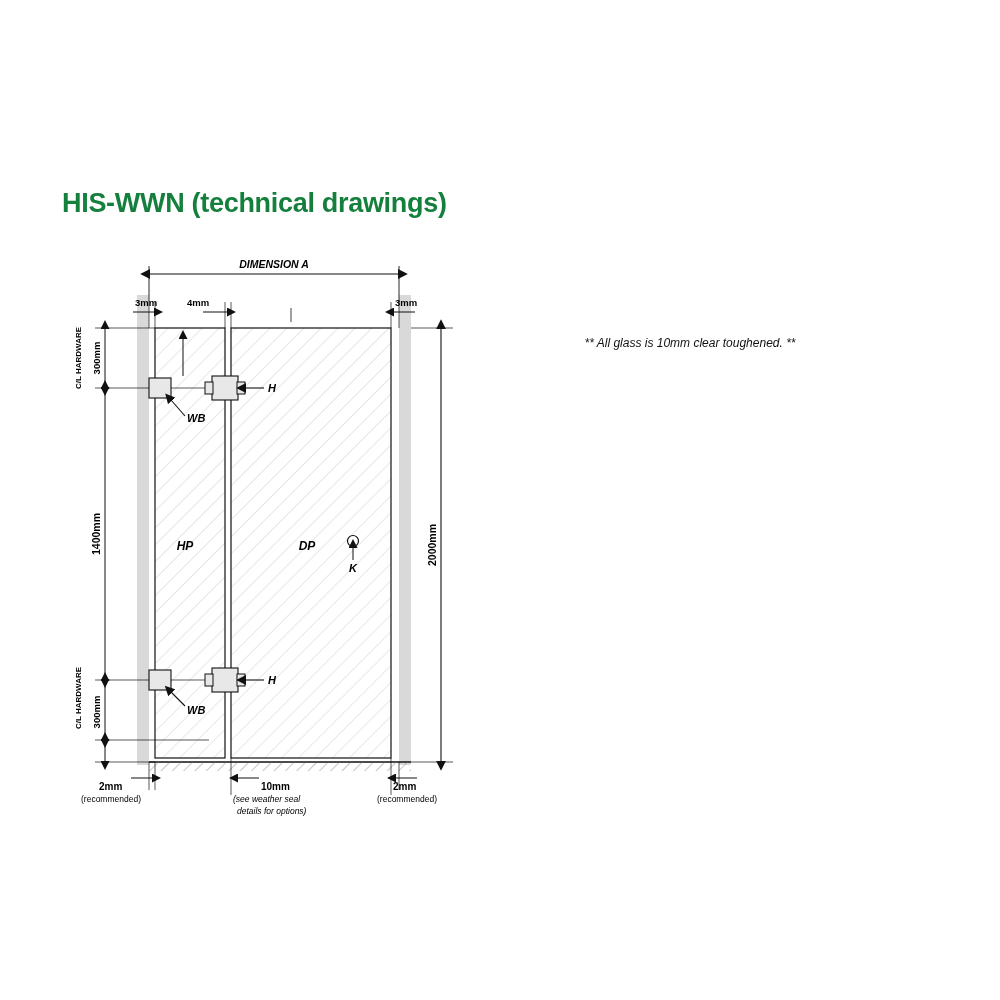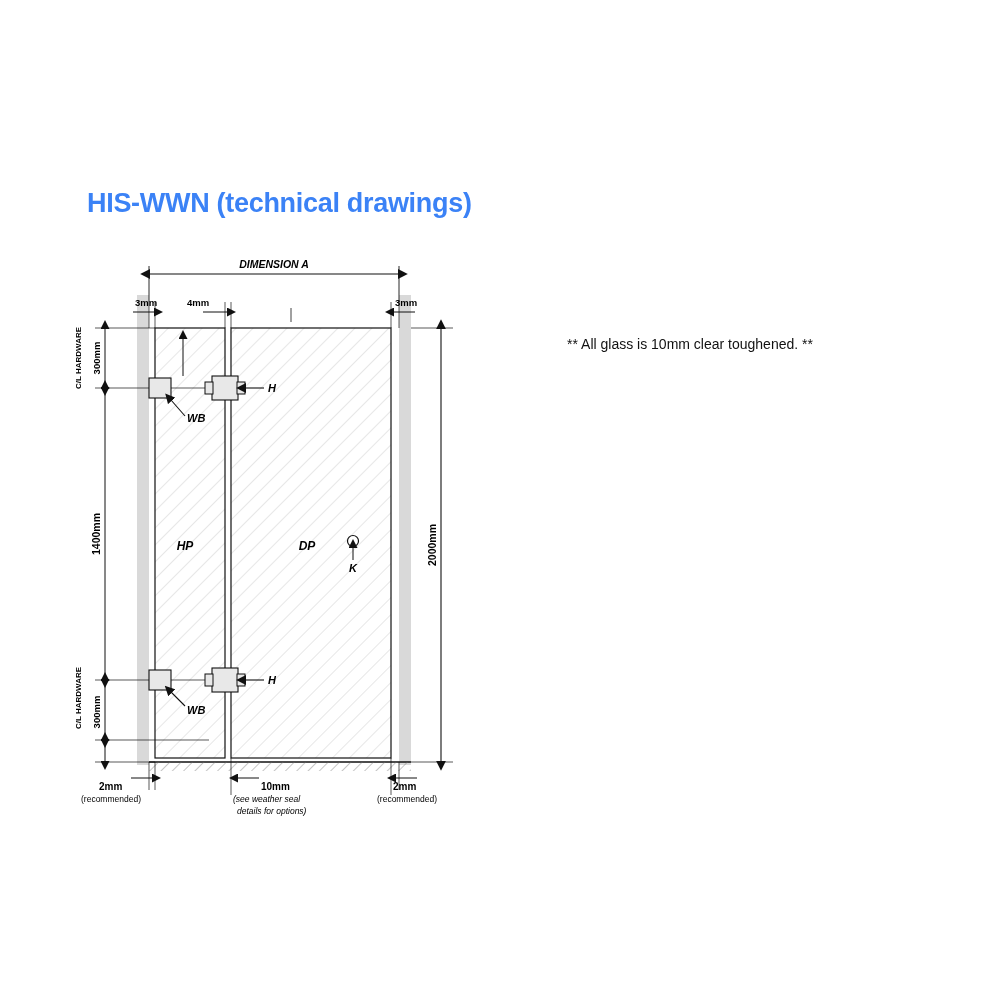--- a/index.html
+++ b/index.html
@@ -13,36 +13,36 @@
   }
   .page{position:absolute;inset:0;}
 
   
   .title{
     position:absolute;
     left:62px; top:188px;
     font-size:27px;
     font-weight:bold;
     letter-spacing:-0.3px;
-    color:#3b82f6;
+    color:#15803d;
     white-space:nowrap;
-    margin-left:25px;
   }
 
   
   .drawing{
     position:absolute;
     left:59px; top:250px;
     width:420px; height:590px;
   }
   .drawing svg{display:block;}
   .legend-note{
     margin-top:8px;
     text-align:center;
-    font-size:14px;
+    font-style:italic;
+    font-size:12px;
     color:#111;
   }
   .legend-wrap{position:absolute;left:540px;top:328px;width:300px;}
 </style>
 </head>
 <body>
 
 <div class="page">
 
   <div class="title">HIS-WWN (technical drawings)</div>

